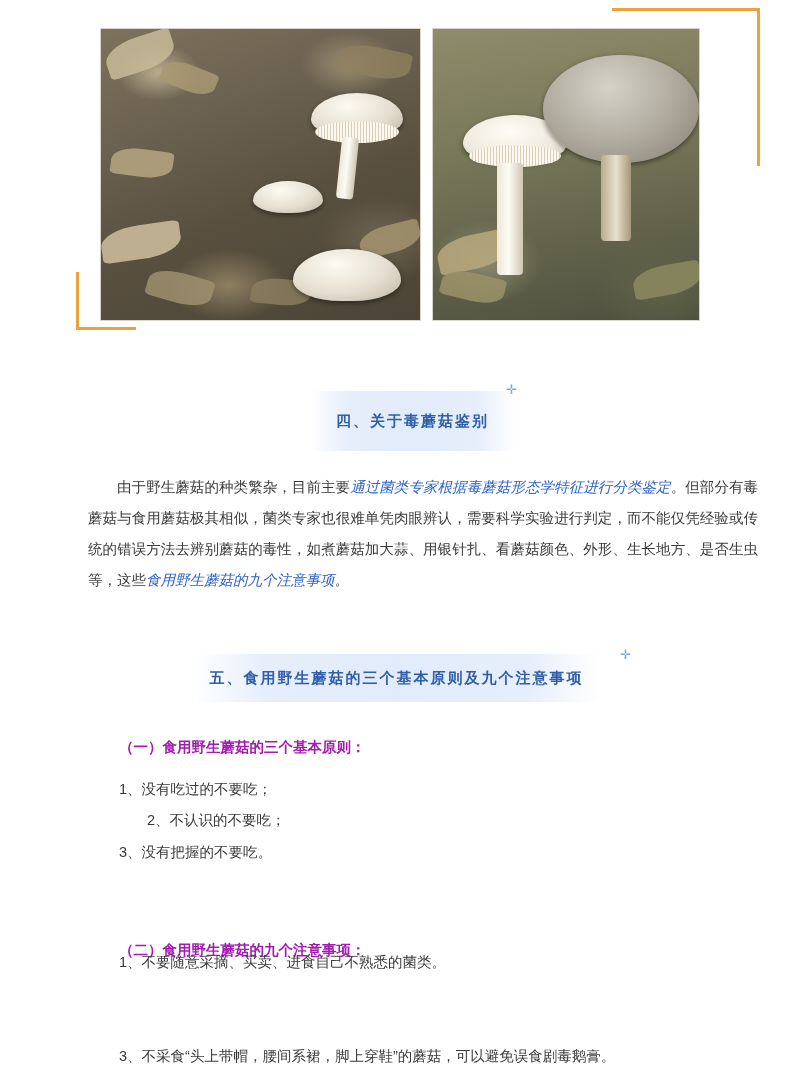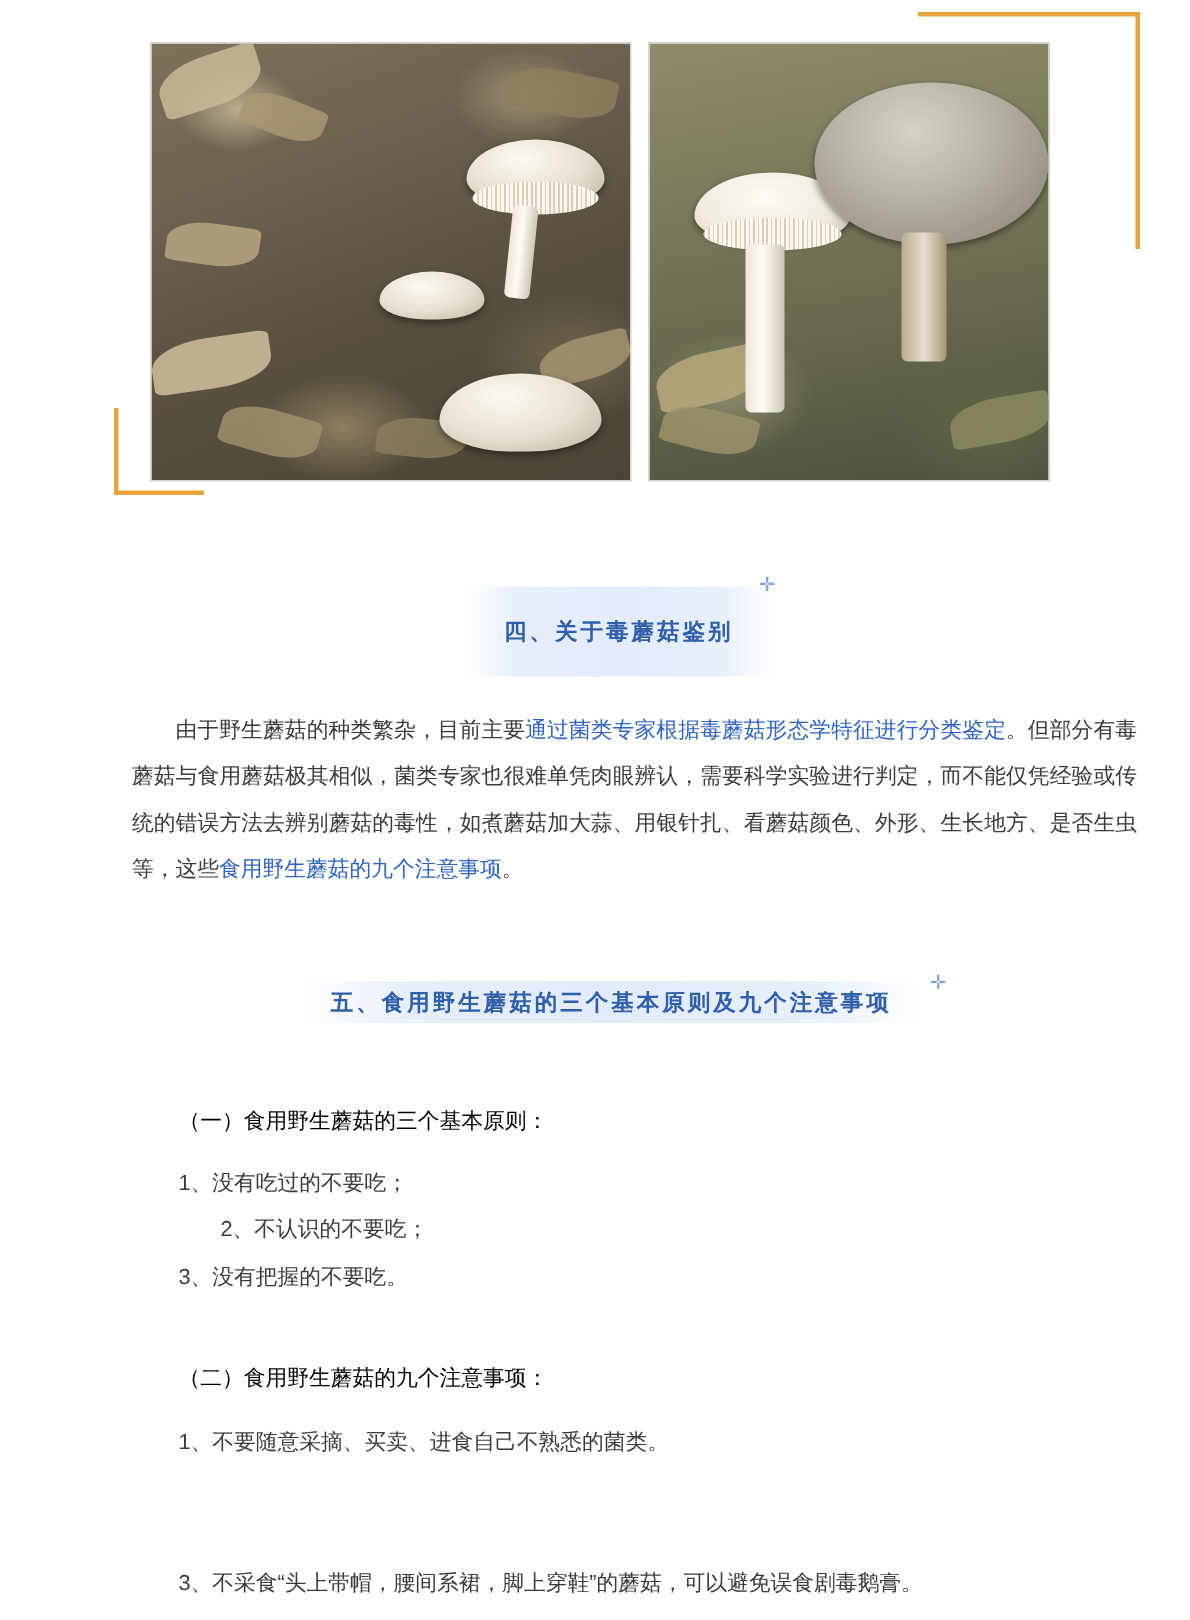--- a/index.html
+++ b/index.html
@@ -110,21 +110,21 @@
     background: linear-gradient(90deg, rgba(233,240,250,0) 0%, #e6eefb 18%, #e2ebfa 50%, #e6eefb 82%, rgba(233,240,250,0) 100%);
     color: #2f5fa8;
     font-weight: bold;
     letter-spacing: 2px;
   }
   .heading-1 {
     left: 310px; top: 391px; width: 205px; height: 60px;
     font-size: 15px;
   }
   .heading-2 {
-    left: 204px; top: 654px; width: 407px; height: 28px;
+    left: 193px; top: 654px; width: 407px; height: 48px;
     font-size: 15px;
   }
   .cross {
     position: absolute;
     width: 13px; height: 13px;
     color: #7ba3dd;
     font-size: 13px;
     line-height: 13px;
     text-align: center;
   }
@@ -132,34 +132,34 @@
   .cross-2 { left: 619px; top: 648px; }
 
   
   .para {
     position: absolute;
     font-size: 14.5px;
     line-height: 31px;
     color: #3a3a3a;
     text-align: justify;
   }
-  .para .hl { color: #2f63c4; }
+  .para .hl { color: #2f63c4; font-style: italic; }
   .para-main {
     left: 88px; top: 472px; width: 670px;
     text-indent: 2em;
   }
 
   .subhead {
     position: absolute;
     font-size: 14.5px;
-    font-weight: normal;
-    color: #000000;
+    font-weight: bold;
+    color: #a21caf;
   }
   .sub-1 { left: 119px; top: 738px; }
-  .sub-2 { left: 119px; top: 909px; }
+  .sub-2 { left: 119px; top: 941px; }
 
   .item {
     position: absolute;
     font-size: 14.5px;
     line-height: 30px;
     color: #3a3a3a;
   }
   .i1 { left: 119px; top: 774px; }
   .i2 { left: 119px; top: 805px; margin-left: 28px; }
   .i3 { left: 119px; top: 837px; }

